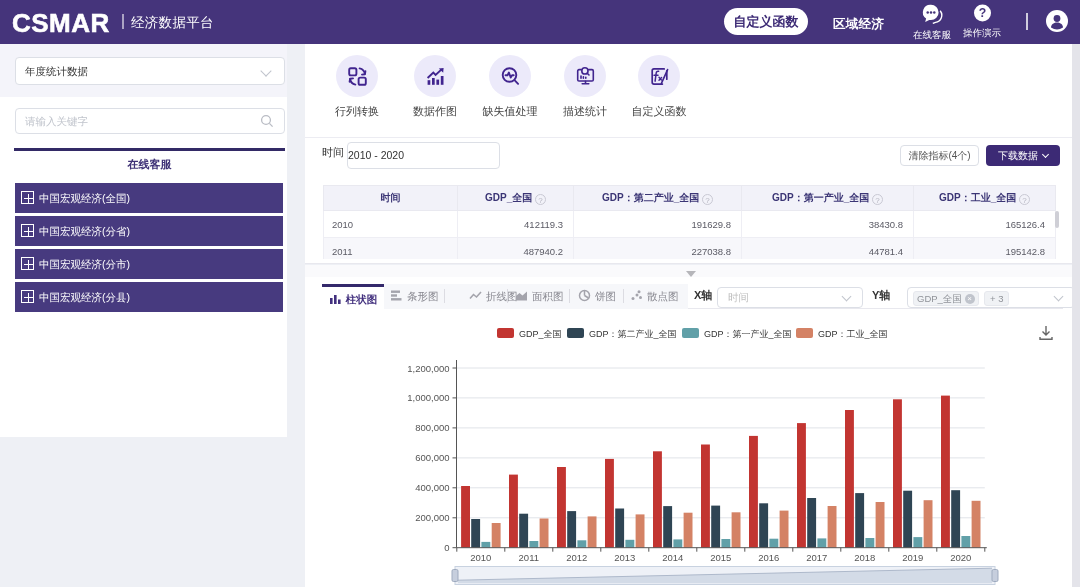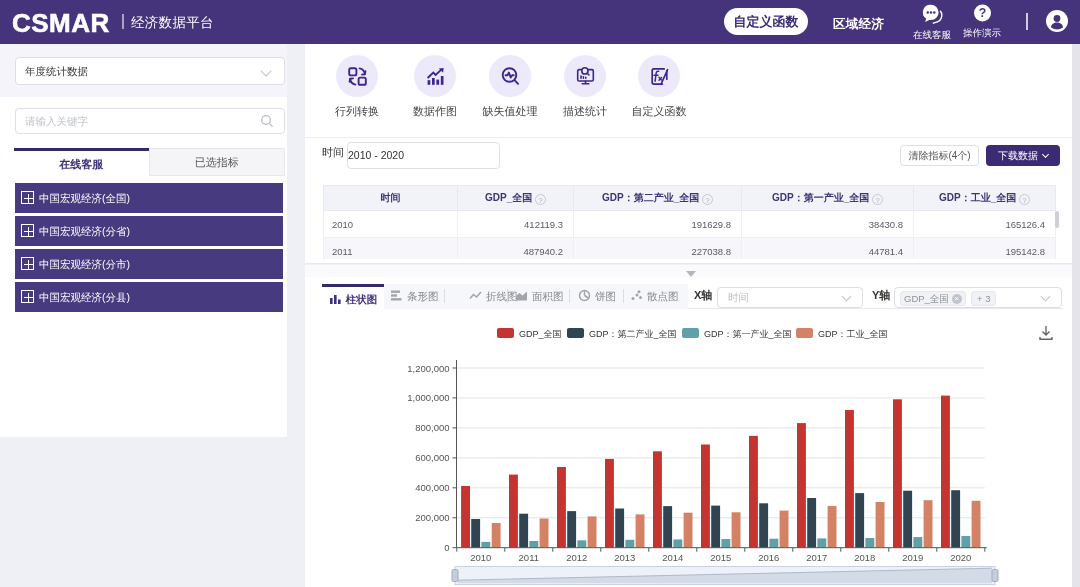--- a/index.html
+++ b/index.html
@@ -104,21 +104,20 @@
   <div id="side-top"></div>
   <div class="inputbox" id="sel-year">年度统计数据<span class="chev" style="position:absolute;right:14px;top:9px;"></span></div>
   <div class="inputbox" id="search">请输入关键字
     <svg style="position:absolute;right:10px;top:5px;" width="14" height="14" viewBox="0 0 14 14">
         <circle cx="6" cy="6" r="4.4" fill="none" stroke="#b9bcc4" stroke-width="1.3"></circle>
         <line x1="9.4" y1="9.4" x2="12.6" y2="12.6" stroke="#b9bcc4" stroke-width="1.3"></line>
       </svg>
   </div>
   <div id="tabs">
     <div class="stab on">在线客服</div>
-    <div class="stab off">已选指标</div>
   </div>
   <div class="trow" style="top:139px;"><span class="plus"></span>中国宏观经济(全国)</div>
   <div class="trow" style="top:172px;"><span class="plus"></span>中国宏观经济(分省)</div>
   <div class="trow" style="top:205px;"><span class="plus"></span>中国宏观经济(分市)</div>
   <div class="trow" style="top:238px;"><span class="plus"></span>中国宏观经济(分县)</div>
 </div>
 
 <div id="card1">
 
   <div class="func" style="left:12px;">
@@ -257,21 +256,21 @@
     <div class="ctab" style="left:308px;"><svg width="13" height="13" viewBox="0 0 13 13" style="vertical-align:-2px;margin-right:4px;">
           <circle cx="3" cy="9.5" r="1.5" fill="#a4a4ac"></circle>
           <circle cx="7" cy="6" r="1.5" fill="#a4a4ac"></circle>
           <circle cx="10.5" cy="8.5" r="1.5" fill="#a4a4ac"></circle>
           <circle cx="9" cy="2.8" r="1.5" fill="#a4a4ac"></circle>
         </svg>散点图</div>
 </div>
   <div id="xaxis-lbl" style="left:389px;">X轴</div>
   <div class="ddl" style="left:412px;top:10px;width:146px;height:21px;line-height:19px;padding-left:10px;font-size:10.5px;color:#bfbfbf;">时间<span class="chev" style="position:absolute;right:12px;top:5px;width:7px;height:7px;"></span></div>
   <div id="yaxis-lbl" style="left:567px;">Y轴</div>
-  <div class="ddl" style="left:589px;top:10px;width:168px;height:21px;font-size:9.5px;color:#909399;">
+  <div class="ddl" style="left:602px;top:10px;width:168px;height:21px;font-size:9.5px;color:#909399;">
      <span style="position:absolute;left:5px;top:2.5px;background:#f0f2f5;border:1px solid #e6e8ed;border-radius:3px;height:15px;line-height:13px;padding:0 3px;color:#909399;">GDP_全国 <span style="display:inline-block;width:10px;height:10px;border-radius:50%;background:#c0c4cc;color:#fff;font-size:8px;line-height:10px;text-align:center;vertical-align:0.5px;">×</span></span>
      <span style="position:absolute;left:76px;top:2.5px;background:#f0f2f5;border:1px solid #e6e8ed;border-radius:3px;height:15px;line-height:13px;padding:0 5px;color:#909399;">+ 3</span>
      <span class="chev" style="position:absolute;right:12px;top:5px;width:7px;height:7px;"></span>
   </div>
 
   <div class="leg" style="left:192px;"><span class="sw" style="background:#c23531;"></span>GDP_全国</div>
   <div class="leg" style="left:262px;"><span class="sw" style="background:#2f4554;"></span>GDP：第二产业_全国</div>
   <div class="leg" style="left:377px;"><span class="sw" style="background:#61a0a8;"></span>GDP：第一产业_全国</div>
   <div class="leg" style="left:491px;"><span class="sw" style="background:#d48265;"></span>GDP：工业_全国</div>
   <svg style="position:absolute;left:733px;top:48px;" width="16" height="16" viewBox="0 0 16 16">

